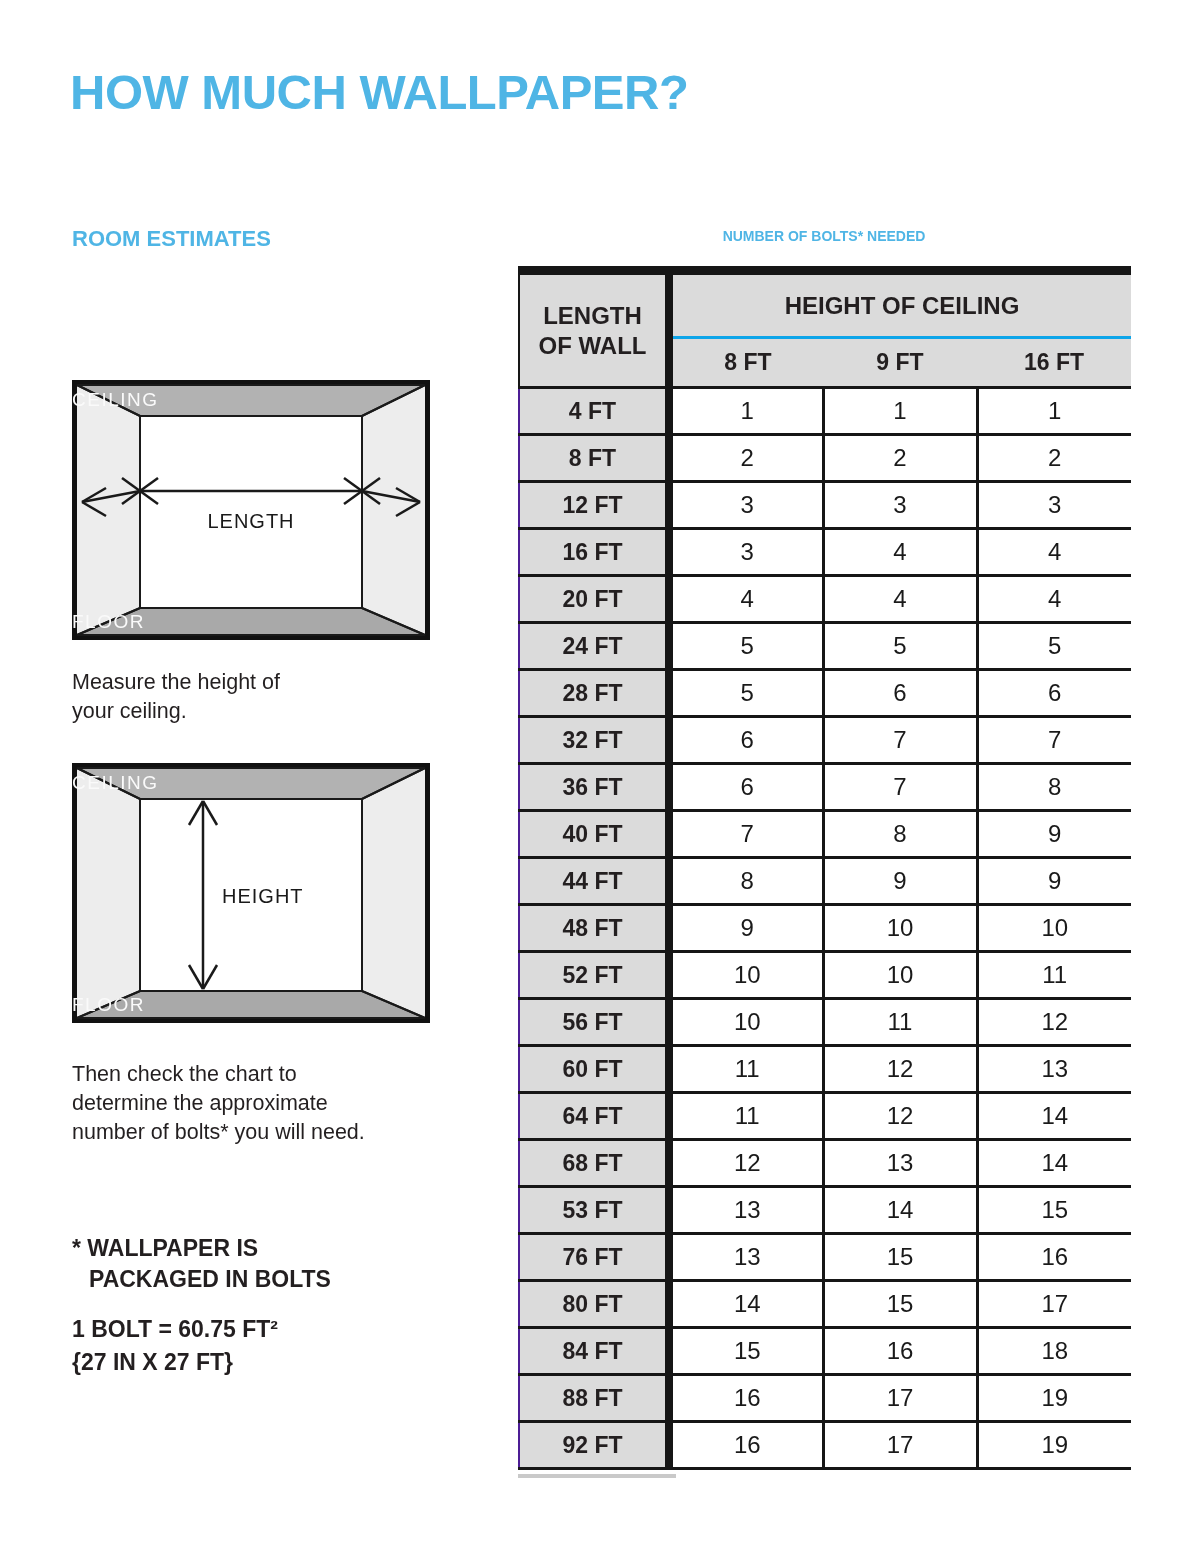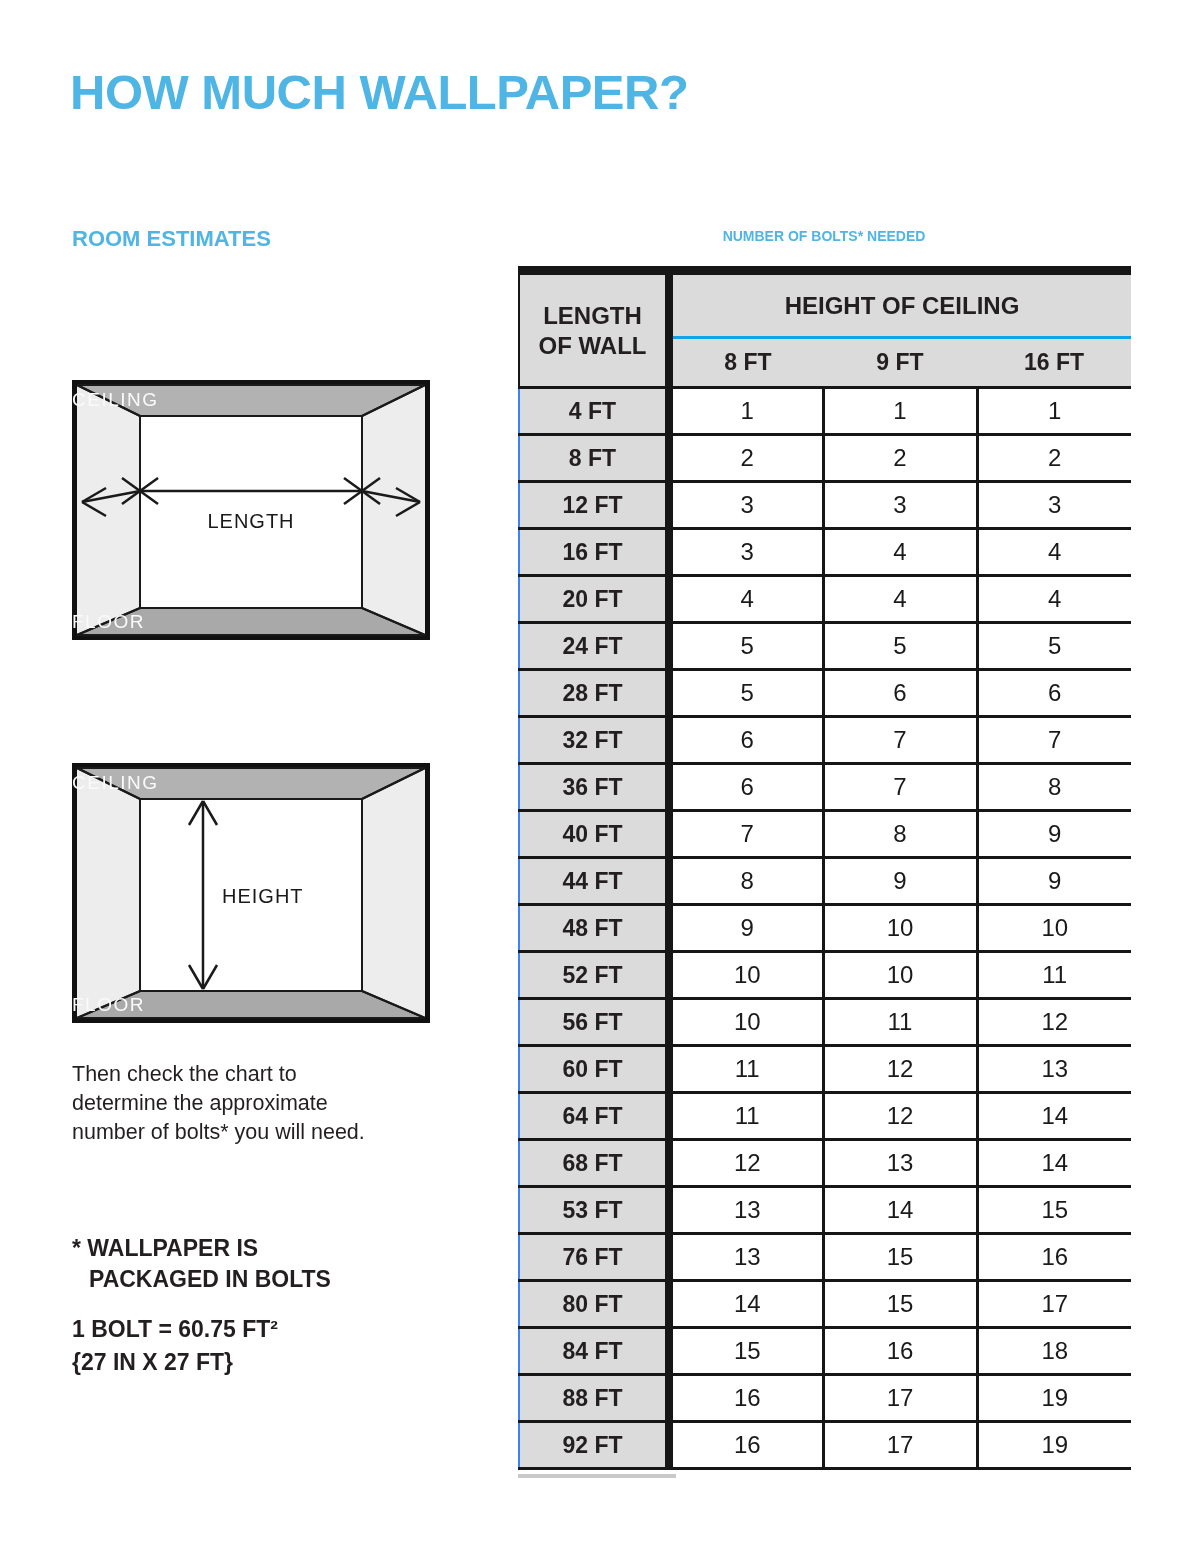--- a/index.html
+++ b/index.html
@@ -90,21 +90,21 @@
     height: 61px; font-weight: bold; font-size: 24px;
   }
   .sub-hd {
     background: var(--table-header-gray, #DBDBDB);
     border-bottom: 3px solid #161616;
     height: 47px; font-weight: bold; font-size: 23px;
   }
   .bolts-table tbody td { height: 44px; border-bottom: 3px solid #161616; }
   .bolts-table tbody .rowhead {
     background: var(--table-header-gray, #DBDBDB);
-    border-left: 2px solid #3b82f6;
+    border-left: 2px solid #4c1d95;
     border-right: 8px solid #161616;
     font-weight: bold; font-size: 23px;
   }
   .bolts-table tbody .val { font-size: 24px; color: #1a1a1a; background: #ffffff; }
   .bolts-table tbody .val.mid { border-left: 3px solid #161616; border-right: 3px solid #161616; }
   .table-shadow {
     position: absolute; left: 518px; top: 1474px; width: 158px; height: 4px;
     background: #c9c9c9;
   }
 </style>
@@ -145,20 +145,22 @@
 
         <line x1="272" y1="98" x2="308" y2="124"></line>
         <line x1="272" y1="124" x2="308" y2="98"></line>
       </g>
     </svg>
     <span class="diag-label ceiling-label">CEILING</span>
     <span class="diag-label floor-label">FLOOR</span>
     <span class="measure-label length-label">LENGTH</span>
   </div>
 
+  <p class="body-text step2">Measure the height of
+your ceiling.</p>
 
   <div class="room-diagram diagram-height">
     <svg viewBox="0 0 358 260" width="358" height="260">
       <rect x="2.5" y="2.5" width="353" height="255" fill="#EDEDED" stroke="#111111" stroke-width="5"></rect>
       <polygon points="5,5 353,5 290,36 68,36" fill="#B2B2B2" stroke="#1a1a1a" stroke-width="2"></polygon>
       <polygon points="5,255 353,255 290,228 68,228" fill="#A9A9A9" stroke="#1a1a1a" stroke-width="2"></polygon>
       <rect x="68" y="36" width="222" height="192" fill="#ffffff" stroke="#1a1a1a" stroke-width="2"></rect>
       <line x1="5" y1="5" x2="68" y2="36" stroke="#1a1a1a" stroke-width="2"></line>
       <line x1="353" y1="5" x2="290" y2="36" stroke="#1a1a1a" stroke-width="2"></line>
       <line x1="5" y1="255" x2="68" y2="228" stroke="#1a1a1a" stroke-width="2"></line>

